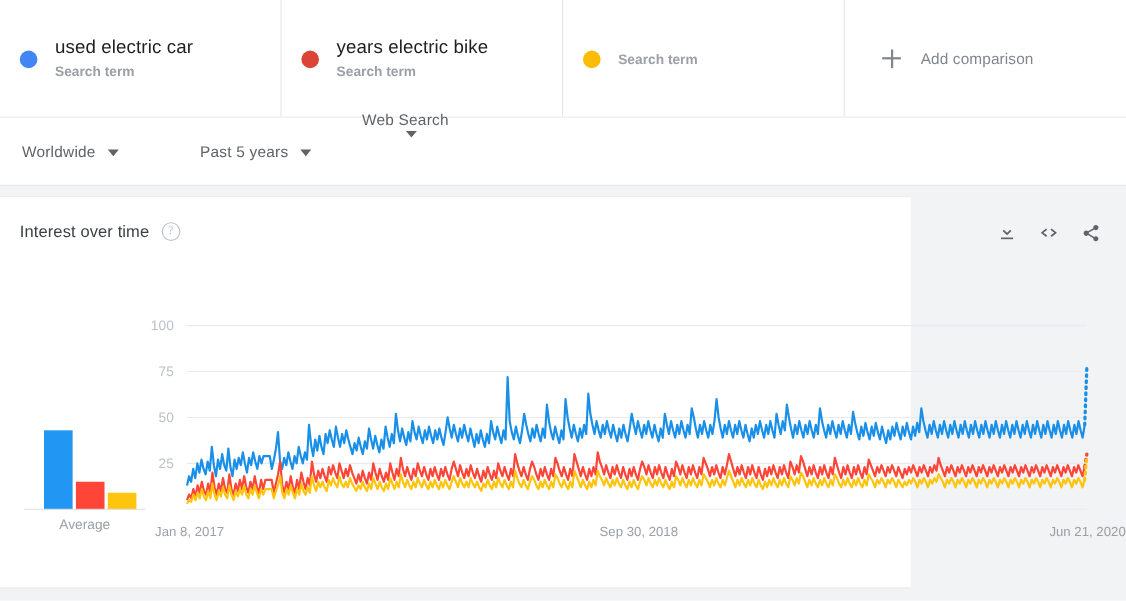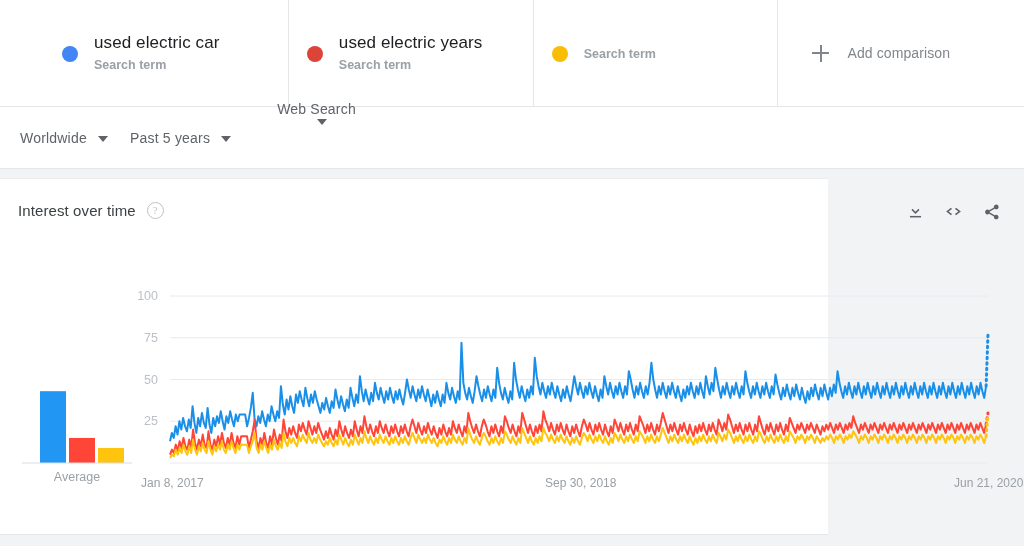--- a/index.html
+++ b/index.html
@@ -9,21 +9,20 @@
     font-family:"Liberation Sans","DejaVu Sans",sans-serif;
     -webkit-font-smoothing:antialiased;
   }
   .app{position:relative;width:1024px;height:546px;}
 
   
   .header{
     position:absolute;left:0;top:0;width:1024px;height:107px;
     background:#fff;border-bottom:1px solid #e4e6e8;box-sizing:border-box;
     display:flex;
-    padding-left:44px;
   }
   .chip{
     position:relative;width:256px;box-sizing:border-box;
     border-right:1px solid #e4e6e8;
     display:flex;align-items:center;padding-left:18px;
   }
   .chip:last-child{border-right:none;}
   .dot{
     width:16px;height:16px;border-radius:50%;flex:0 0 16px;margin-right:16px;
     margin-top:2px;
@@ -57,21 +56,21 @@
   }
   .filter{
     display:flex;align-items:center;height:74px;cursor:default;white-space:nowrap;
   }
   .filter-label{font-size:14px;color:#5f6368;letter-spacing:.2px;}
   .caret{
     width:0;height:0;border-left:5px solid transparent;border-right:5px solid transparent;
     border-top:6px solid #5f6368;margin-left:11px;margin-top:2px;
   }
   .f0{margin-left:20px;}
-  .f1{margin-left:22px;}
+  .f1{margin-left:74px;}
   .f2{margin-left:50px;}
   .f3{margin-left:46px;flex-direction:column;}
 
   
   .gap{position:absolute;left:0;top:169px;width:1024px;height:9px;background:#f1f3f4;}
 
   
   .card{
     position:absolute;left:0;top:178px;width:828px;height:357px;
     background:#fff;border-top:1px solid #ebedef;border-bottom:1px solid #e4e6e8;
@@ -113,21 +112,21 @@
       <span class="dot" id="dot0" style="background: rgb(66, 133, 244);"></span>
       <span class="chip-texts">
         <span class="chip-term">used electric car</span>
         <span class="chip-sub">Search term</span>
       </span>
     </div>
 
     <div class="chip">
       <span class="dot" id="dot1" style="background: rgb(219, 68, 55);"></span>
       <span class="chip-texts">
-        <span class="chip-term">used electric years</span>
+        <span class="chip-term">years electric bike</span>
         <span class="chip-sub">Search term</span>
       </span>
     </div>
 
     <div class="chip">
       <span class="dot" id="dot2" style="background: rgb(251, 188, 5);"></span>
       <span class="chip-texts">
         <span class="chip-sub">Search term</span>
       </span>
     </div>

